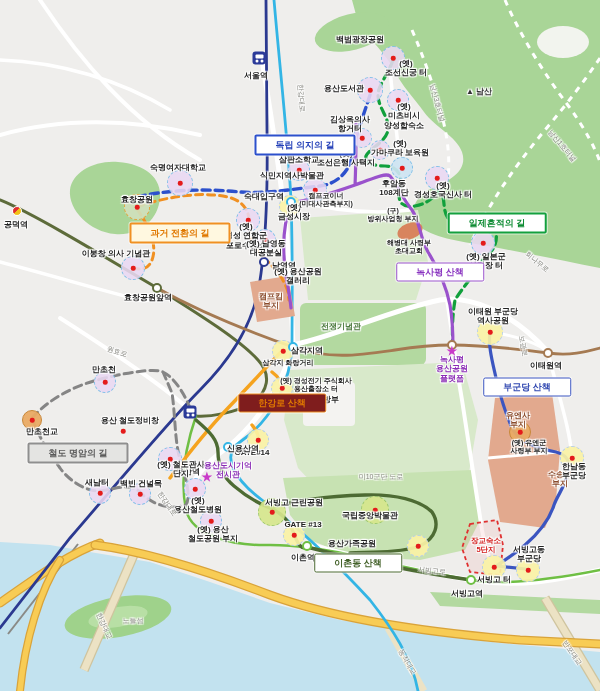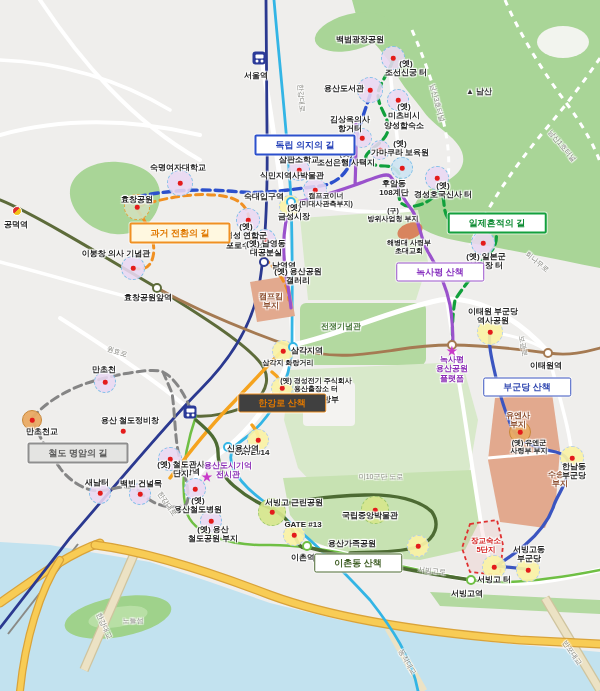--- a/index.html
+++ b/index.html
@@ -36,21 +36,21 @@
   .k-red{color:#d42020;font-size:7.5px;}
   .k-purple{color:#8a2bb5;}
   .k-star{color:#c93bc9;font-size:12px;text-shadow:none;}
   .k-mount{color:#333;}
   .box{position:absolute;font-weight:bold;font-size:9px;padding:2px 19px;border-radius:2px;
        white-space:nowrap;pointer-events:none;box-shadow:0 0 0 1px rgba(255,255,255,.6);}
   .b-to{background:#fff8e0;border:2px solid #f09022;color:#e07800;}
   .b-tb{background:#fff;border:2px solid #2c50cc;color:#2440b8;}
   .b-tg{background:#fff;border:2px solid #13a03e;color:#0f8c34;}
   .b-tgr{background:#e4e4e2;border:2px solid #8f8f8f;color:#5a5a5a;}
-  .b-wo{background:#404040;border:1.5px solid #f09022;color:#e07800;}
+  .b-wo{background:#7f1d1d;border:1.5px solid #f09022;color:#e07800;}
   .b-wp{background:#fff;border:1.5px solid #9a52cc;color:#8a35c0;}
   .b-wb{background:#fff;border:1.5px solid #3b55c0;color:#3047b0;}
   .b-wg{background:#fff;border:1.5px solid #4d6b33;color:#44622a;}
 </style>
 </head>
 <body>
 
 <div class="map">
   <svg width="600" height="691" viewBox="0 0 600 691">
 

